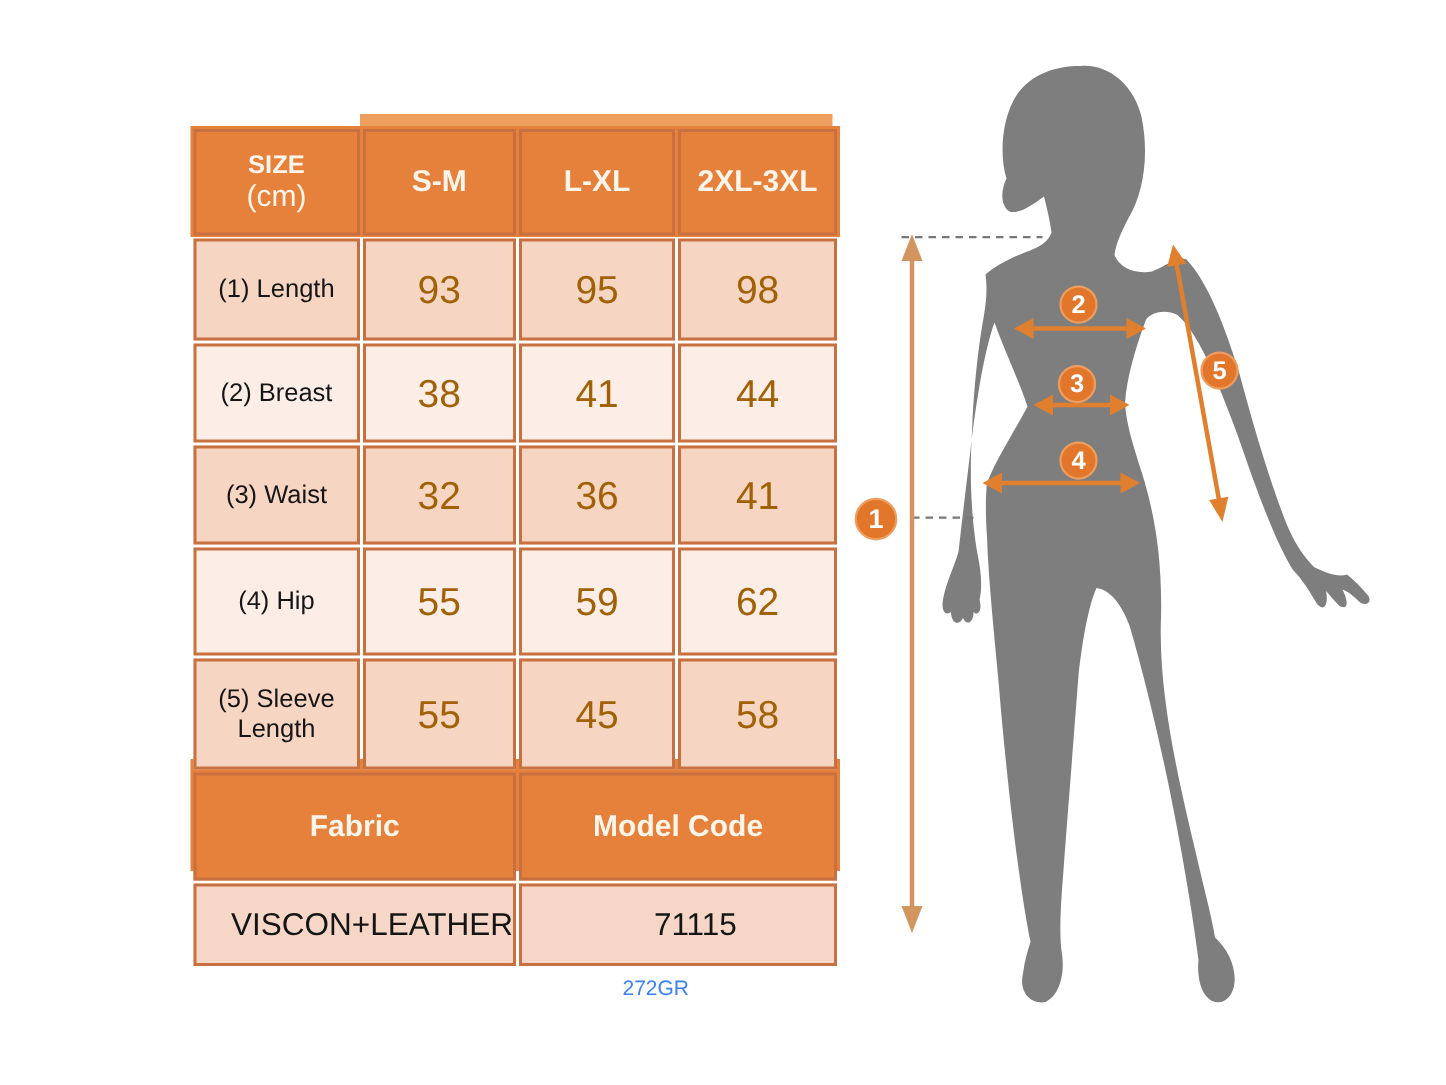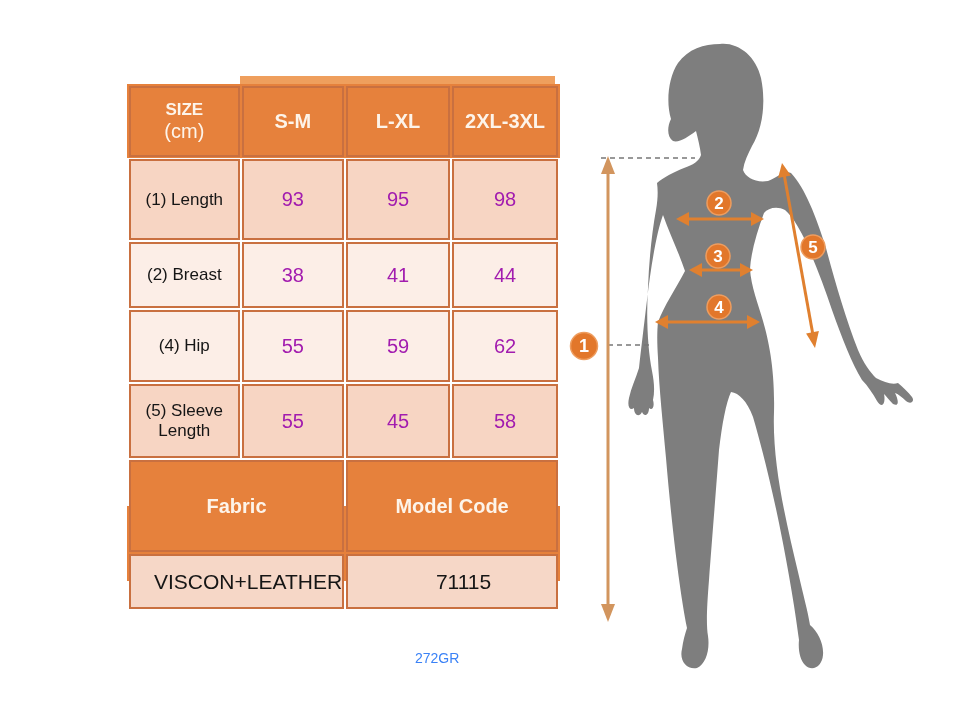--- a/index.html
+++ b/index.html
@@ -18,21 +18,21 @@
       #ffffff 497px 100%);
   }
   table.size-table th, table.size-table td{
     box-sizing:border-box;border:2px solid #C97040;
     text-align:center;vertical-align:middle;padding:0;
   }
   th.hdr{background:#E6813C;color:#FDF4EA;font-weight:bold;font-size:20px;line-height:1.15;}
   .size-title{font-size:17px;font-weight:bold;}
   .size-unit{font-size:20px;font-weight:normal;}
   td.lbl{font-size:17px;color:#151515;line-height:1.15;padding:0 6px;}
-  td.val{font-size:20px;color:#a21caf;}
+  td.val{font-size:26px;color:#a16207;}
   td.info{font-size:21px;color:#151515;}
   tr.peach-dark  td{background:#F7D5C3;}
   tr.peach-light td{background:#FCEEE7;margin-top:43px;}
   tr.peach-bottom td{background:#F6D7C7;padding-left:23px;}
   .top-strip{
     position:absolute;left:240px;top:76px;width:315px;height:8px;
     background:#EF9F5D;
   }
   .footnote{
     position:absolute;left:415px;top:650px;width:140px;
@@ -60,45 +60,51 @@
     <tbody>
         <tr style="height:71px">
       <th class="hdr">
         <div class="size-title">SIZE</div>
         <div class="size-unit">(cm)</div>
       </th>
       <th class="hdr">S-M</th>
       <th class="hdr">L-XL</th>
       <th class="hdr">2XL-3XL</th>
     </tr>
-    <tr style="height:81px" class="peach-dark">
+    <tr style="height:68px" class="peach-dark">
       <td class="lbl">(1) Length</td>
       <td class="val">93</td>
       <td class="val">95</td>
       <td class="val">98</td>
     </tr>
     <tr style="height:66px" class="peach-light">
       <td class="lbl">(2) Breast</td>
       <td class="val">38</td>
       <td class="val">41</td>
       <td class="val">44</td>
     </tr>
+    <tr style="height:66px" class="peach-dark">
+      <td class="lbl">(3) Waist</td>
+      <td class="val">32</td>
+      <td class="val">36</td>
+      <td class="val">41</td>
+    </tr>
     <tr style="height:72px" class="peach-light">
       <td class="lbl">(4) Hip</td>
       <td class="val">55</td>
       <td class="val">59</td>
       <td class="val">62</td>
     </tr>
     <tr style="height:74px" class="peach-dark">
       <td class="lbl">(5) Sleeve Length</td>
       <td class="val">55</td>
       <td class="val">45</td>
       <td class="val">58</td>
     </tr>
-    <tr style="height:92px">
+    <tr style="height:72px">
       <th class="hdr" colspan="2">Fabric</th>
       <th class="hdr" colspan="2">Model Code</th>
     </tr>
     <tr style="height:55px" class="peach-bottom">
       <td class="info" colspan="2">VISCON+LEATHER</td>
       <td class="info" colspan="2">71115</td>
     </tr>
   </tbody>
     </table>
 

